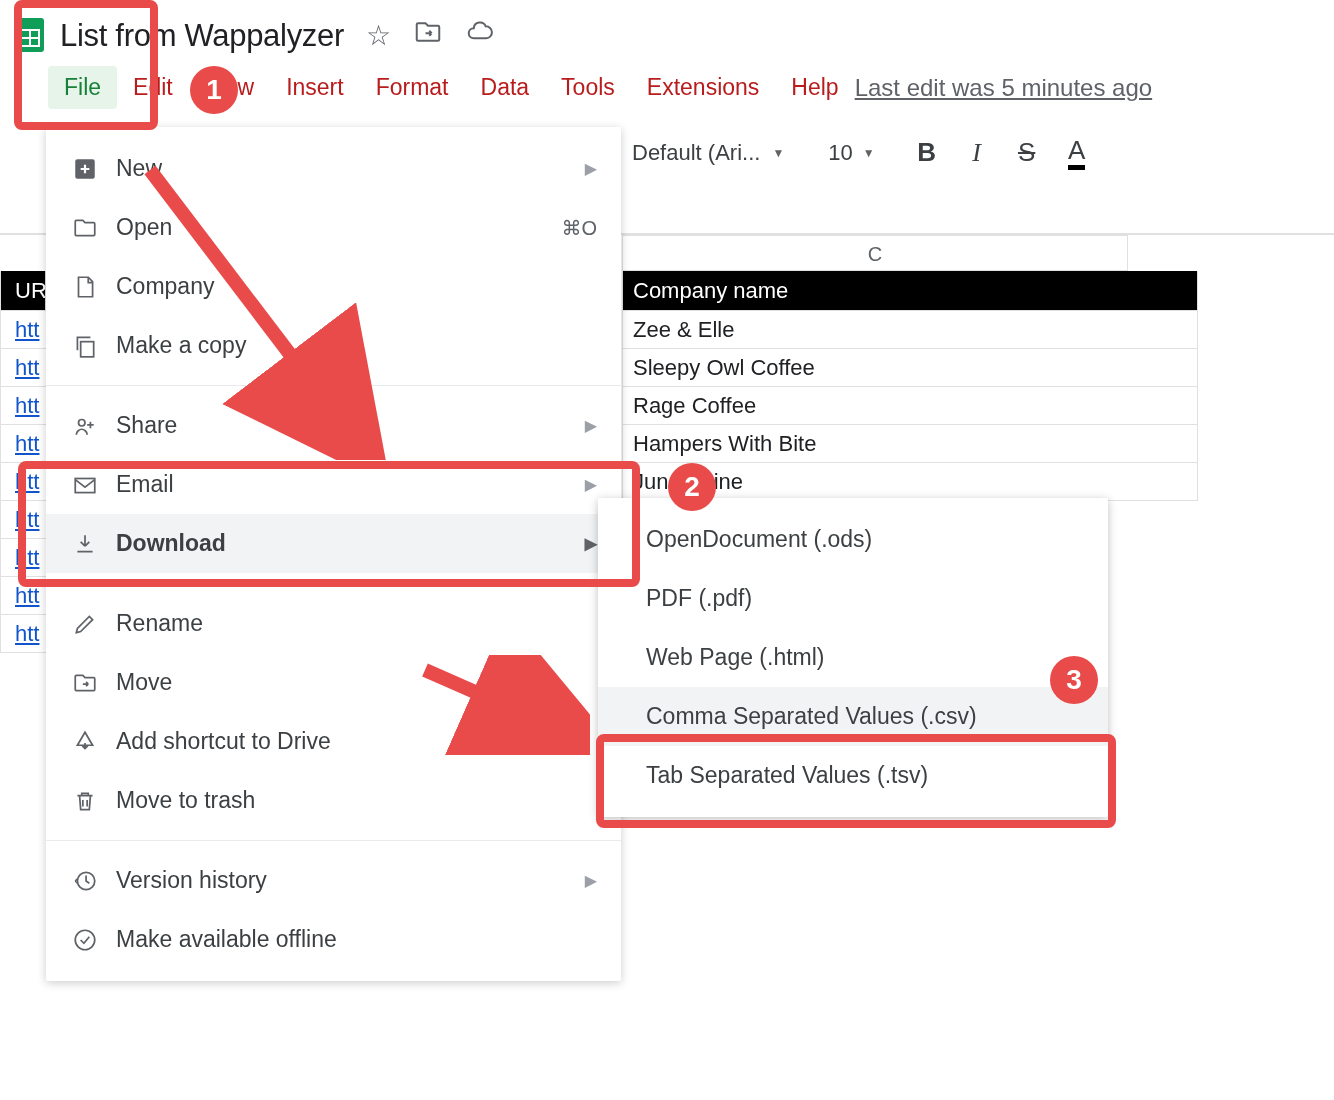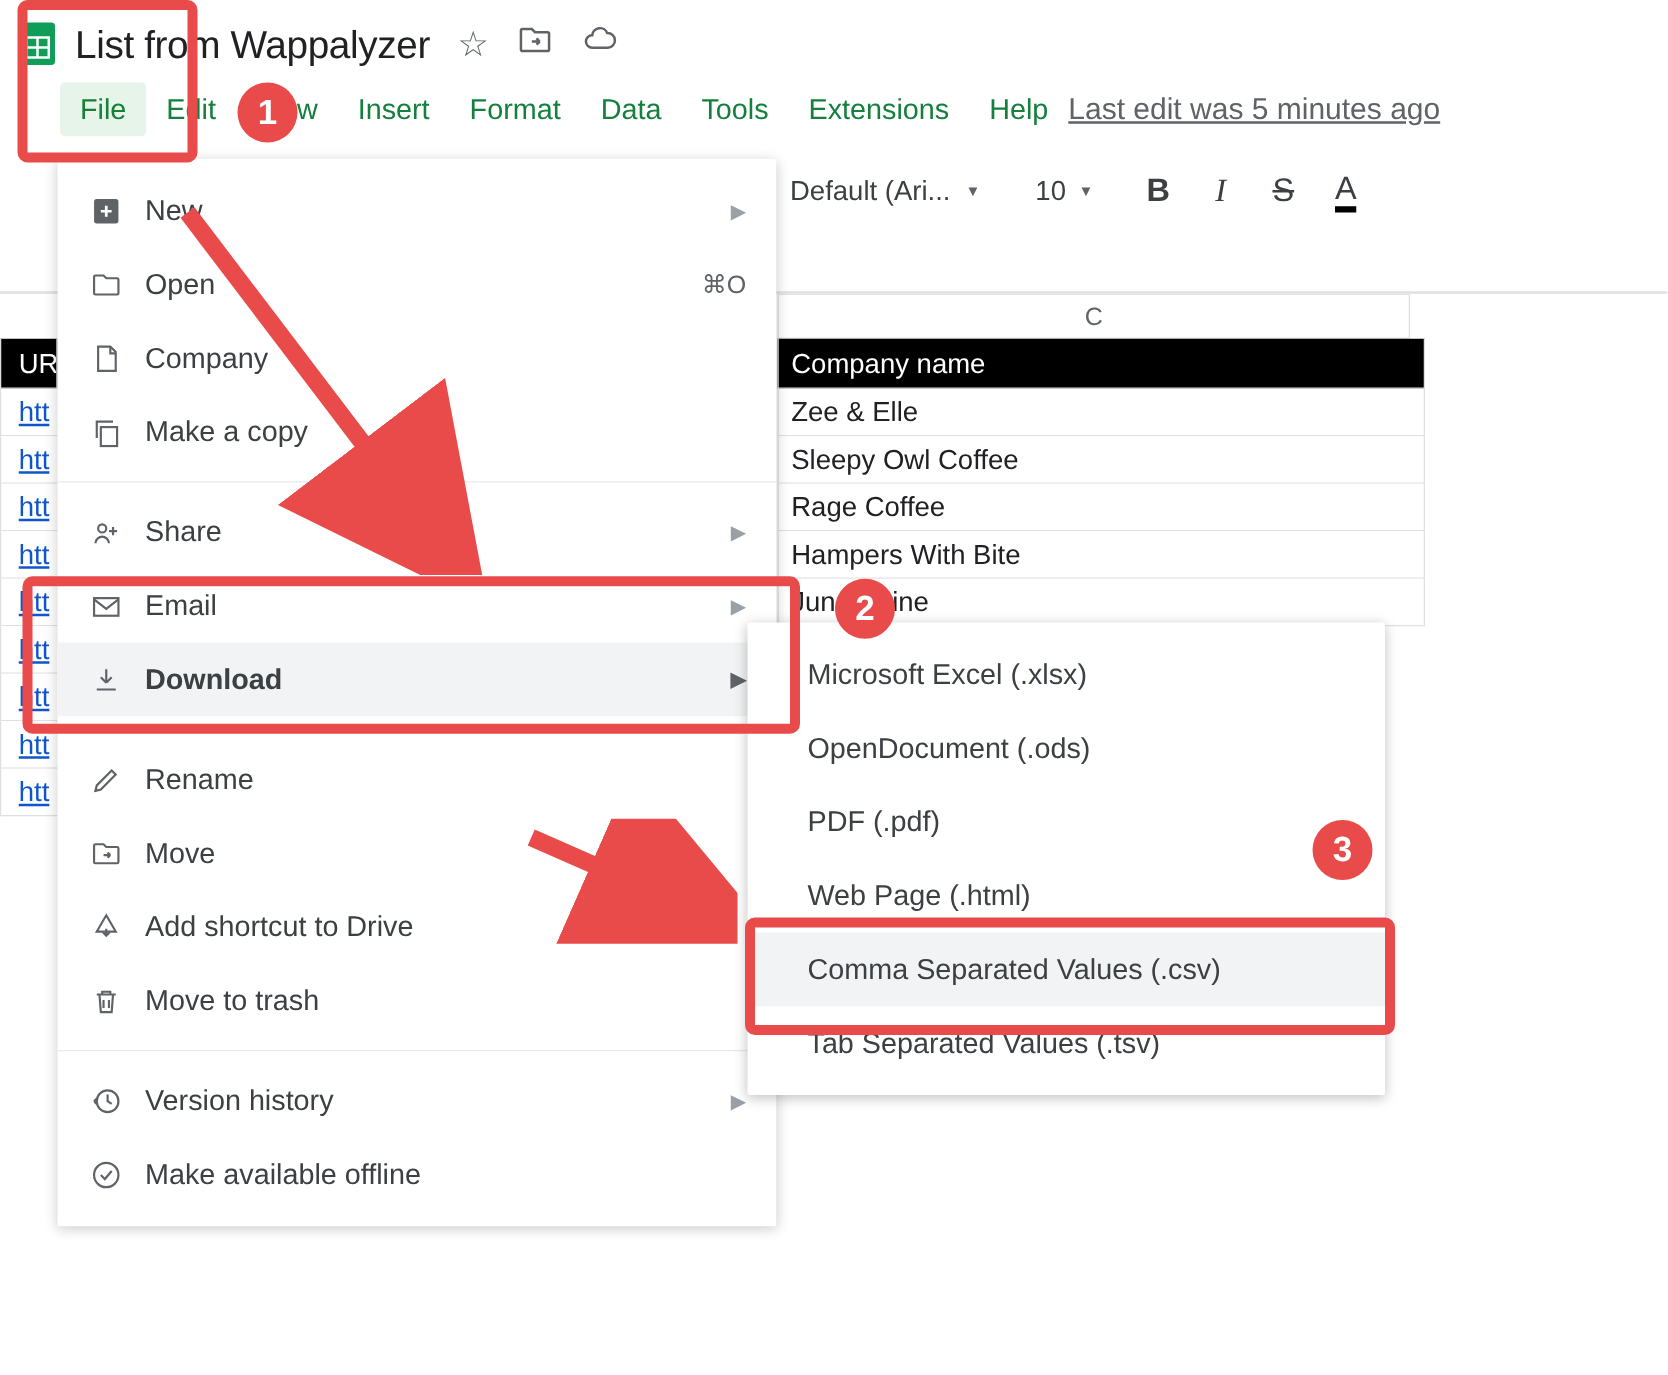--- a/index.html
+++ b/index.html
@@ -8,21 +8,21 @@
   
   .titlebar { display: flex; align-items: flex-end; padding: 14px 0 0 10px; }
   .logo { width: 40px; height: 40px; margin-right: 10px; position: relative; }
   .logo svg { width: 40px; height: 40px; }
   .doc-title { font-size: 31px; color: #202124; letter-spacing: -0.3px; margin-right: 22px; font-weight: 400; }
   .title-icons { display: flex; gap: 22px; align-items: center; color: #5f6368; }
   .title-icons span { font-size: 28px; }
 
   
   .menubar { display: flex; align-items: center; padding: 12px 0 14px 48px; gap: 0; }
-  .menu-item { font-size: 23px; color: #15803d; padding: 8px 16px; cursor: pointer; border-radius: 4px; }
+  .menu-item { font-size: 23px; color: #b91c1c; padding: 8px 16px; cursor: pointer; border-radius: 4px; }
   .menu-item.active { background: #e6f4ea; color: #188038; }
   .last-edit { font-size: 24px; color: #5f6368; text-decoration: underline; cursor: pointer; }
 
   
   .toolbar { position: absolute; top: 135px; left: 632px; display: flex; align-items: center; gap: 14px; color: #3c4043; }
   .font-select { display: flex; align-items: center; gap: 12px; font-size: 22px; }
   .font-size { display: flex; align-items: center; gap: 10px; font-size: 22px; margin-left: 30px; }
   .fmt-btn { font-size: 26px; width: 36px; text-align: center; cursor: pointer; }
   .underline-a { border-bottom: 5px solid #000; padding-bottom: 2px; display: inline-block; line-height: 1; }
   .tri { font-size: 12px; color: #5f6368; }
@@ -39,21 +39,21 @@
   .dd-arrow { margin-left: auto; font-size: 16px; color: #5f6368; }
   .dd-arrow.light { color: #9aa0a6; }
 
   
   .submenu { position: absolute; top: 498px; left: 598px; width: 510px; background: #fff; box-shadow: 0 2px 10px rgba(0,0,0,0.25); border-radius: 2px; padding: 12px 0; z-index: 6; }
   .sub-item { padding: 16px 26px 16px 48px; font-size: 23px; color: #3c4043; cursor: pointer; }
   .sub-item.highlight { background: #f1f3f4; }
 
   
   .col-header { position: absolute; top: 235px; left: 622px; width: 506px; height: 36px; text-align: center; font-size: 20px; color: #5f6368; border: 1px solid #e0e0e0; background: #fff; line-height: 36px; }
-  .col-data { position: absolute; top: 271px; left: 622px; width: 518px; }
+  .col-data { position: absolute; top: 271px; left: 622px; width: 576px; }
   .cell { border: 1px solid #e0e0e0; border-top: none; height: 38px; line-height: 38px; padding: 0 10px; font-size: 22px; background: #fff; overflow: hidden; white-space: nowrap; }
   .cell.header-row { background: #000; color: #fff; font-weight: 400; height: 40px; line-height: 40px; }
   .left-col { position: absolute; top: 271px; left: 0; width: 46px; }
   .left-col .cell { text-align: left; padding-left: 14px; }
   .left-col .cell.header-row { color: #fff; }
   .left-col .cell.link { color: #1155cc; text-decoration: underline; border-right: none; }
   .row-border { position: absolute; top: 233px; left: 0; height: 2px; width: 1334px; background: #e0e0e0; }
 
   
   .hl-box { position: absolute; border: 8px solid #E94B4B; border-radius: 8px; z-index: 20; pointer-events: none; }
@@ -264,21 +264,20 @@
         <svg viewBox="0 0 24 24">
           <circle cx="12" cy="12" r="9"></circle>
           <path d="M8 12l3 3 5-6"></path>
         </svg>
       </span>
     <span>Make available offline</span>
   </div>
 </div>
 
 <div class="submenu">
-  <div class="sub-item">Microsoft Excel (.xlsx)</div>
   <div class="sub-item">OpenDocument (.ods)</div>
   <div class="sub-item">PDF (.pdf)</div>
   <div class="sub-item">Web Page (.html)</div>
   <div class="sub-item highlight">Comma Separated Values (.csv)</div>
   <div class="sub-item">Tab Separated Values (.tsv)</div>
 </div>
 
 <div class="hl-box hl1"></div>
 <div class="hl-box hl2"></div>
 <div class="hl-box hl3"></div>

